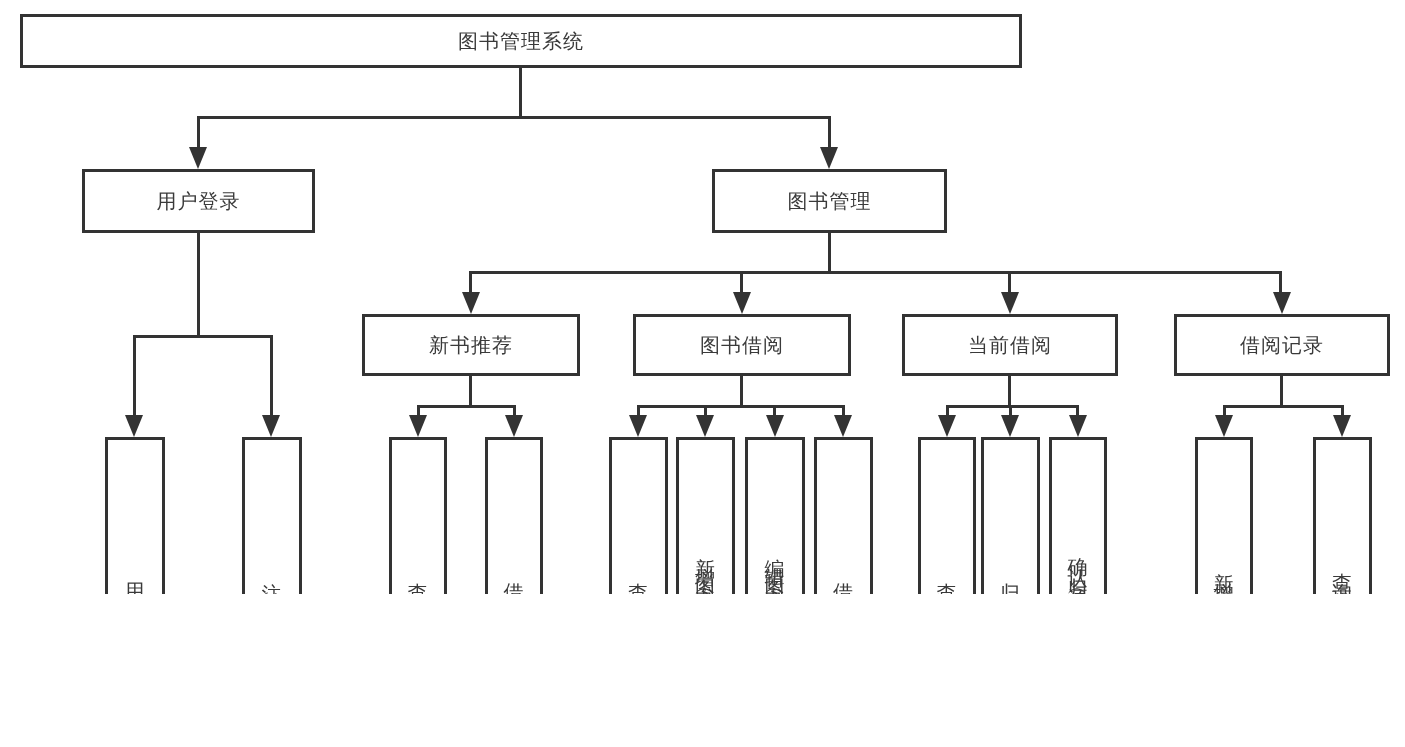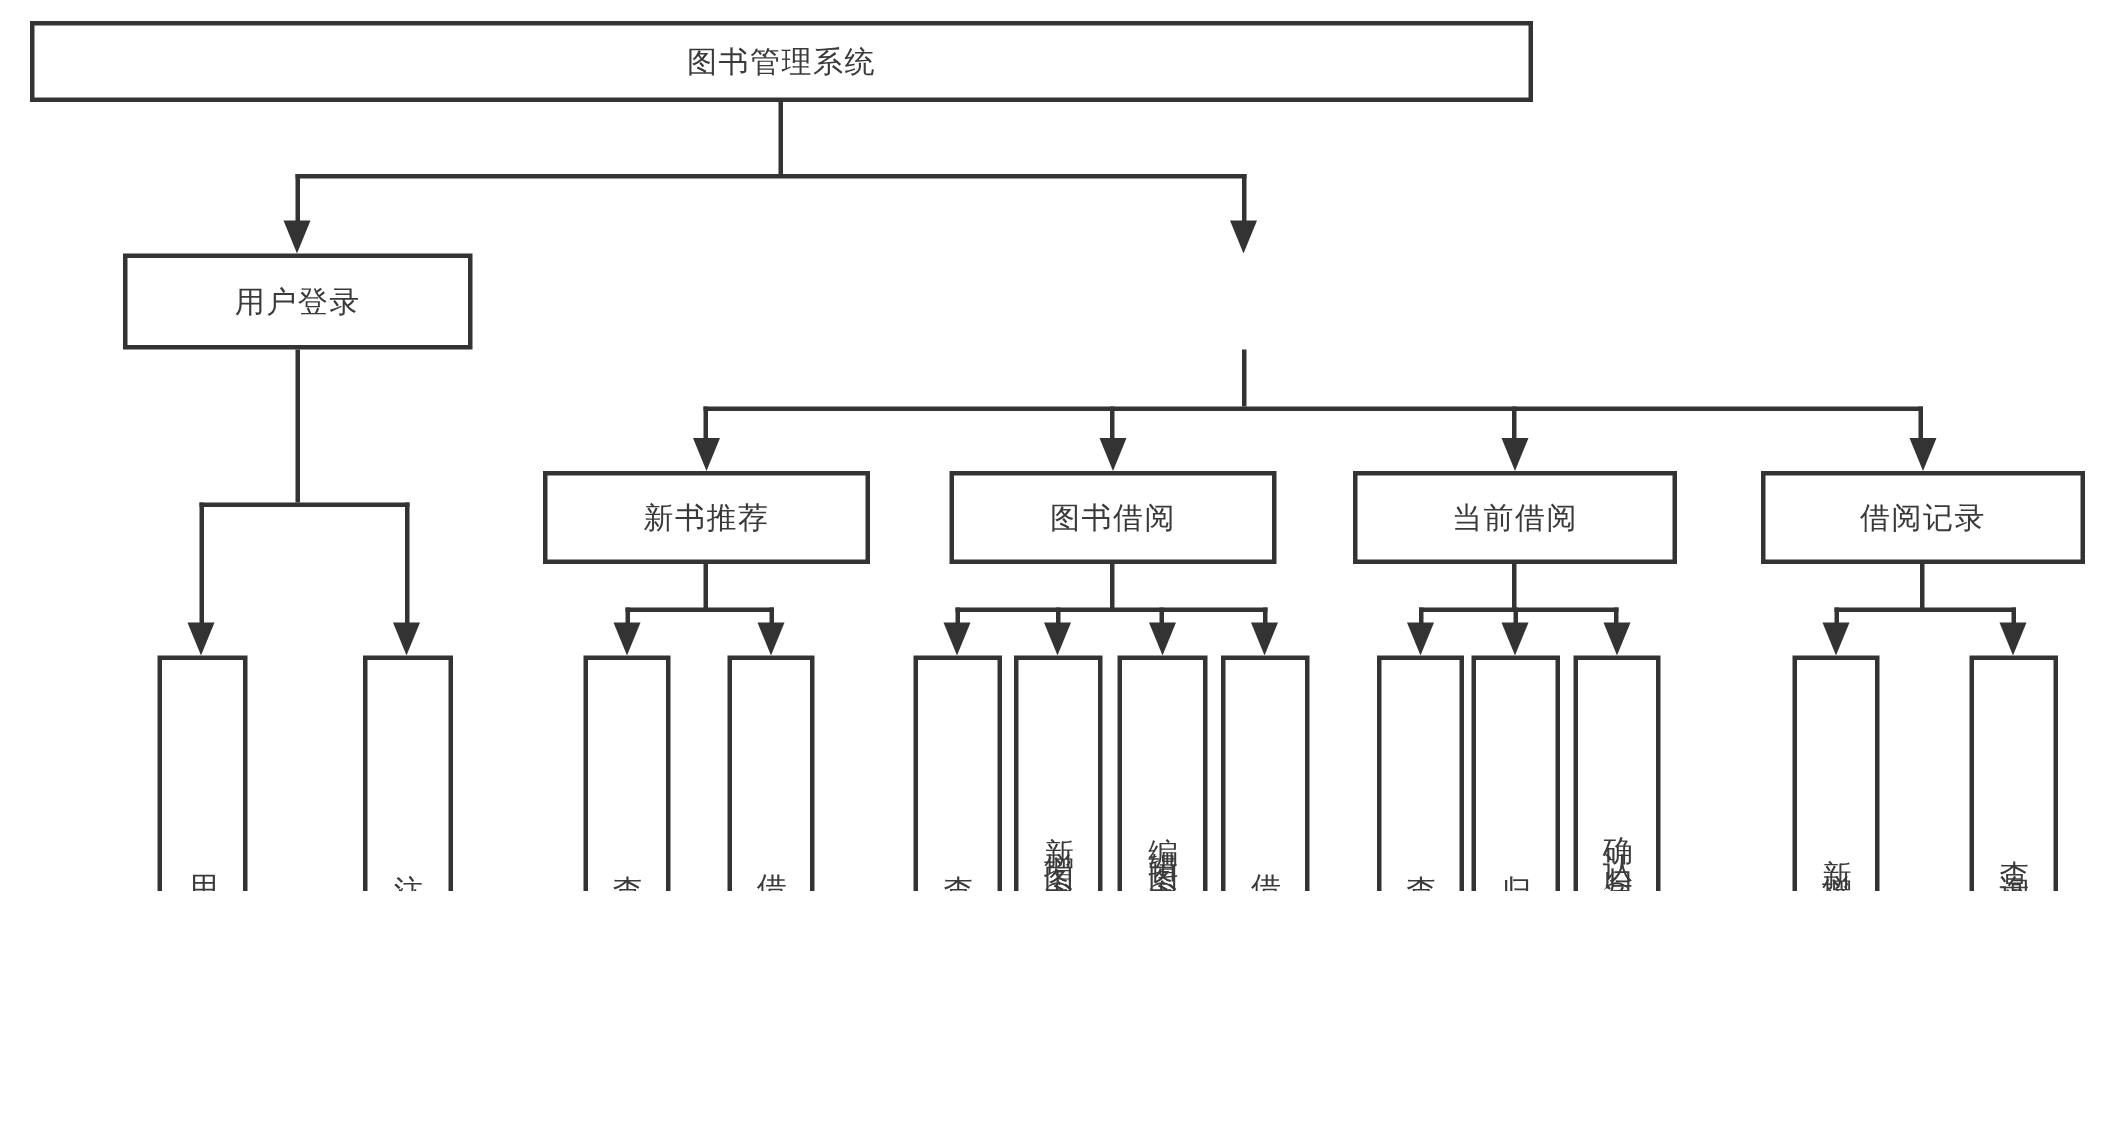--- a/index.html
+++ b/index.html
@@ -59,20 +59,23 @@
 
   <div class="vline" style="left:519px;top:68px;height:48px;"></div>
   <div class="hline" style="left:197px;top:116px;width:634px;"></div>
   <div class="vline" style="left:197px;top:116px;height:33px;"></div>
   <div class="arrow" style="left:189px;top:147px;"></div>
   <div class="vline" style="left:828px;top:116px;height:33px;"></div>
   <div class="arrow" style="left:820px;top:147px;"></div>
 
   <div class="box" style="left:82px;top:169px;width:233px;height:64px;">
     <span>用户登录</span>
+  </div>
+  <div class="box" style="left:712px;top:169px;width:235px;height:64px;">
+    <span>图书管理</span>
   </div>
 
   <div class="vline" style="left:197px;top:233px;height:102px;"></div>
   <div class="hline" style="left:133px;top:335px;width:140px;"></div>
   <div class="vline" style="left:133px;top:335px;height:81px;"></div>
   <div class="arrow" style="left:125px;top:415px;"></div>
   <div class="vline" style="left:270px;top:335px;height:81px;"></div>
   <div class="arrow" style="left:262px;top:415px;"></div>
 
   <div class="box vbox" style="left:105px;top:437px;width:60px;height:300px;">

